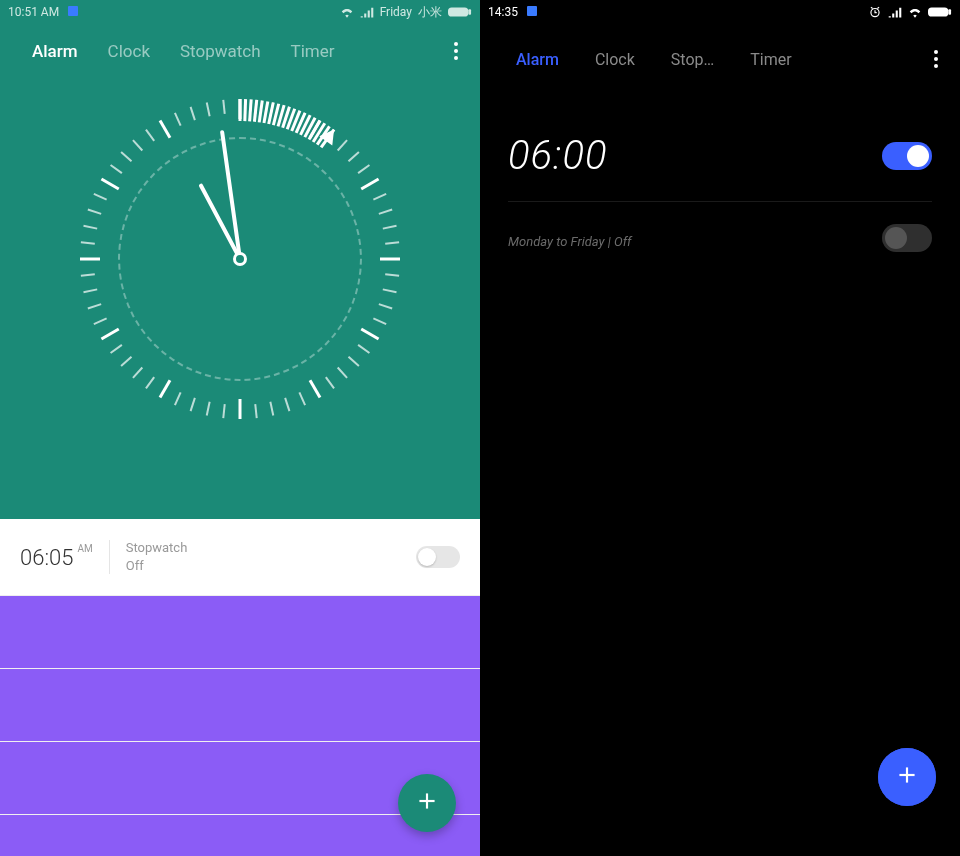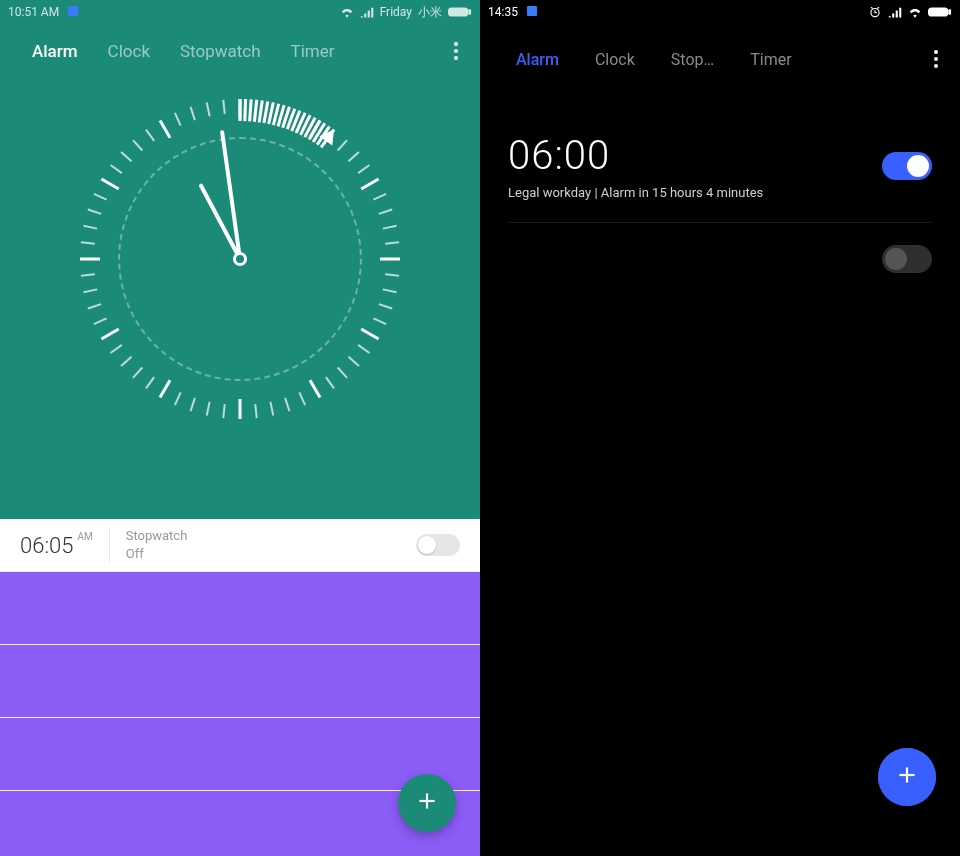--- a/index.html
+++ b/index.html
@@ -76,21 +76,21 @@
     position:absolute; left:50%; top:50%;
     width:0; height:0;
     border-left:8px solid transparent; border-right:8px solid transparent;
     border-bottom:14px solid #fff;
     transform-origin: center 160px;
     transform: translate(-50%, -160px) rotate(36deg);
   }
   
   .alarm-row-light {
     display:flex; align-items:center;
-    padding:8px 20px;
+    padding:20px 20px;
     border-bottom:1px solid #eee;
     background:#fff;
   }
   .alarm-time-light { font-size:22px; font-weight:300; color:#333; }
   .alarm-ampm { font-size:10px; color:#999; margin-left:4px; align-self:flex-start; margin-top:4px; }
   .alarm-divider { width:1px; height:34px; background:#e5e5e5; margin:0 16px; }
   .alarm-meta-light { font-size:13px; color:#999; line-height:1.4; }
   .toggle-light {
     margin-left:auto;
     width:44px; height:22px; border-radius:22px;
@@ -113,21 +113,21 @@
   
   .phone-right { background:#000; color:#fff; }
   .phone-right .status-bar { background:#000; color:#fff; }
   .tabs-row-dark {
     display:flex; align-items:center; justify-content:space-between;
     padding: 22px 12px 18px 12px;
   }
   .tabs-dark { display:flex; gap:36px; margin-left:24px; }
   .tab-dark { font-size:16px; color:#8a8a8a; cursor:pointer; }
   .tab-dark.active-blue { color:#3a5fff; font-weight:500; }
-  .alarm-list-dark { padding: 20px 28px 0 28px; }
+  .alarm-list-dark { padding: 20px 28px 0 28px; font-style: italic; }
   .alarm-item-dark {
     padding: 22px 0;
     border-bottom:1px solid #1a1a1a;
     display:flex; align-items:center;
   }
   .alarm-item-dark:last-child { border-bottom:none; }
   .alarm-info-dark { flex:1; }
   .alarm-time-dark { font-size:40px; font-weight:300; letter-spacing:1px; }
   .alarm-time-dark.inactive { color:#6b6b6b; }
   .alarm-sub-dark { font-size:13px; margin-top:6px; }
@@ -363,29 +363,29 @@
       <span></span>
         <span></span>
         <span></span>
     </div>
   </div>
 
   <div class="alarm-list-dark">
     <div class="alarm-item-dark">
       <div class="alarm-info-dark">
         <div class="alarm-time-dark">06:00</div>
-        <div class="alarm-sub-dark active-sub">Legal workday  |  Alarm in 15 hours 4 minutes</div>
       </div>
       <div class="toggle-dark on">
         <div class="knob"></div>
       </div>
     </div>
 
     <div class="alarm-item-dark">
       <div class="alarm-info-dark">
+        <div class="alarm-sub-dark inactive">Monday to Friday  |  Off</div>
       </div>
       <div class="toggle-dark off">
         <div class="knob"></div>
       </div>
     </div>
 
   </div>
 
   <div class="fab-row">
     <div class="fab blue">

